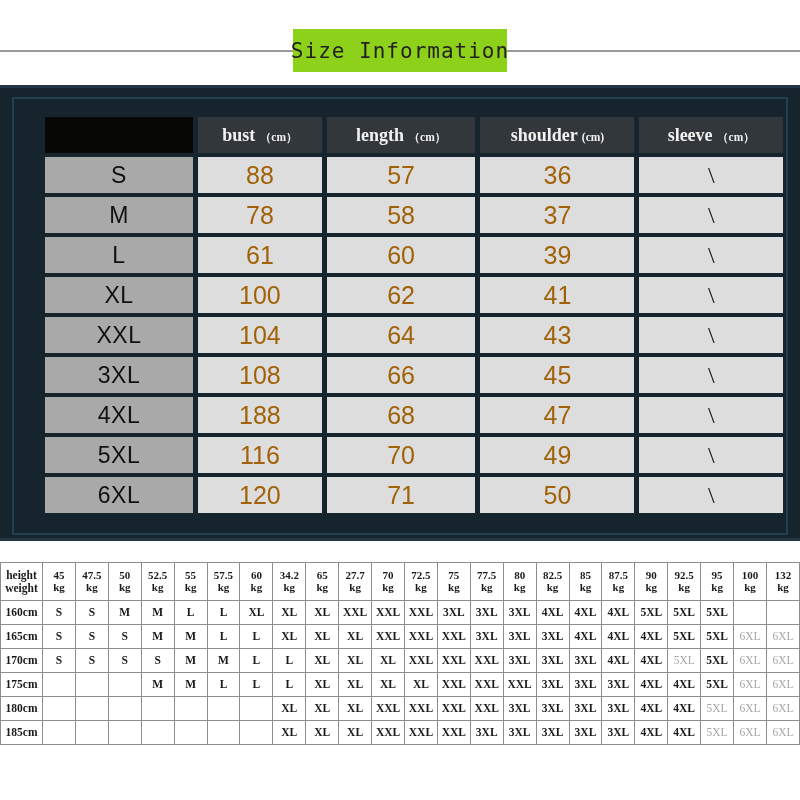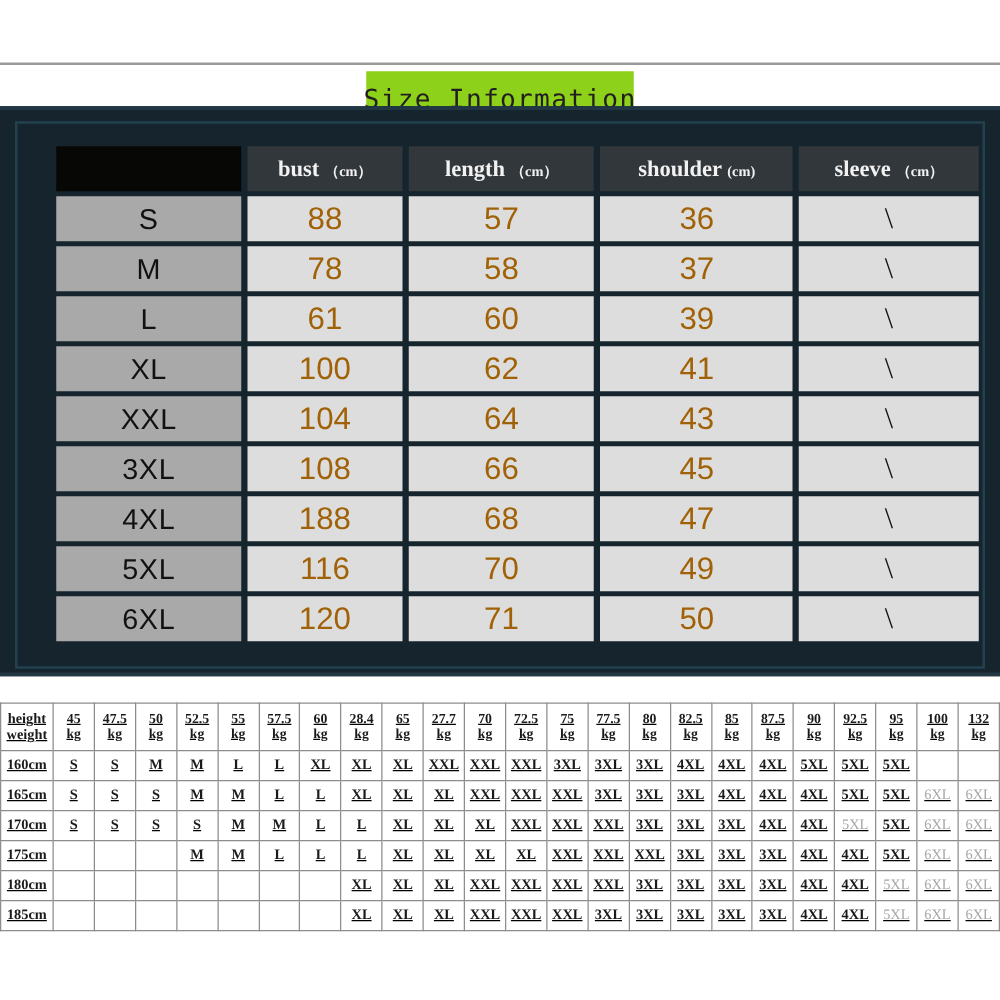--- a/index.html
+++ b/index.html
@@ -37,21 +37,20 @@
   .title-banner {
     position: absolute;
     top: 29px;
     left: 293px;
     width: 214px;
     height: 43px;
     background: #8ed11a;
     display: flex;
     align-items: center;
     justify-content: center;
-    margin-top: 28px;
   }
   .title-text {
     font-family: "DejaVu Sans Mono", monospace;
     font-size: 21px;
     letter-spacing: 1px;
     color: #231f20;
     white-space: nowrap;
   }
 
   
@@ -135,21 +134,20 @@
   }
 
   
   .hw-wrap {
     position: absolute;
     top: 562px;
     left: 0;
     width: 800px;
     height: 192px;
     background: #ffffff;
-    text-decoration: underline;
   }
   table.hw-table {
     width: 800px;
     border-collapse: collapse;
     table-layout: fixed;
     font-family: "Liberation Serif", serif;
   }
   table.hw-table td {
     border: 1px solid #8d8d8d;
     text-align: center;
@@ -319,21 +317,21 @@
               </span>
             </td>
             <td class="hw-head">
               <span class="hw-head-stack">
                 <span>60</span>
                 <span>kg</span>
               </span>
             </td>
             <td class="hw-head">
               <span class="hw-head-stack">
-                <span>28.4</span>
+                <span>34.2</span>
                 <span>kg</span>
               </span>
             </td>
             <td class="hw-head">
               <span class="hw-head-stack">
                 <span>65</span>
                 <span>kg</span>
               </span>
             </td>
             <td class="hw-head">

